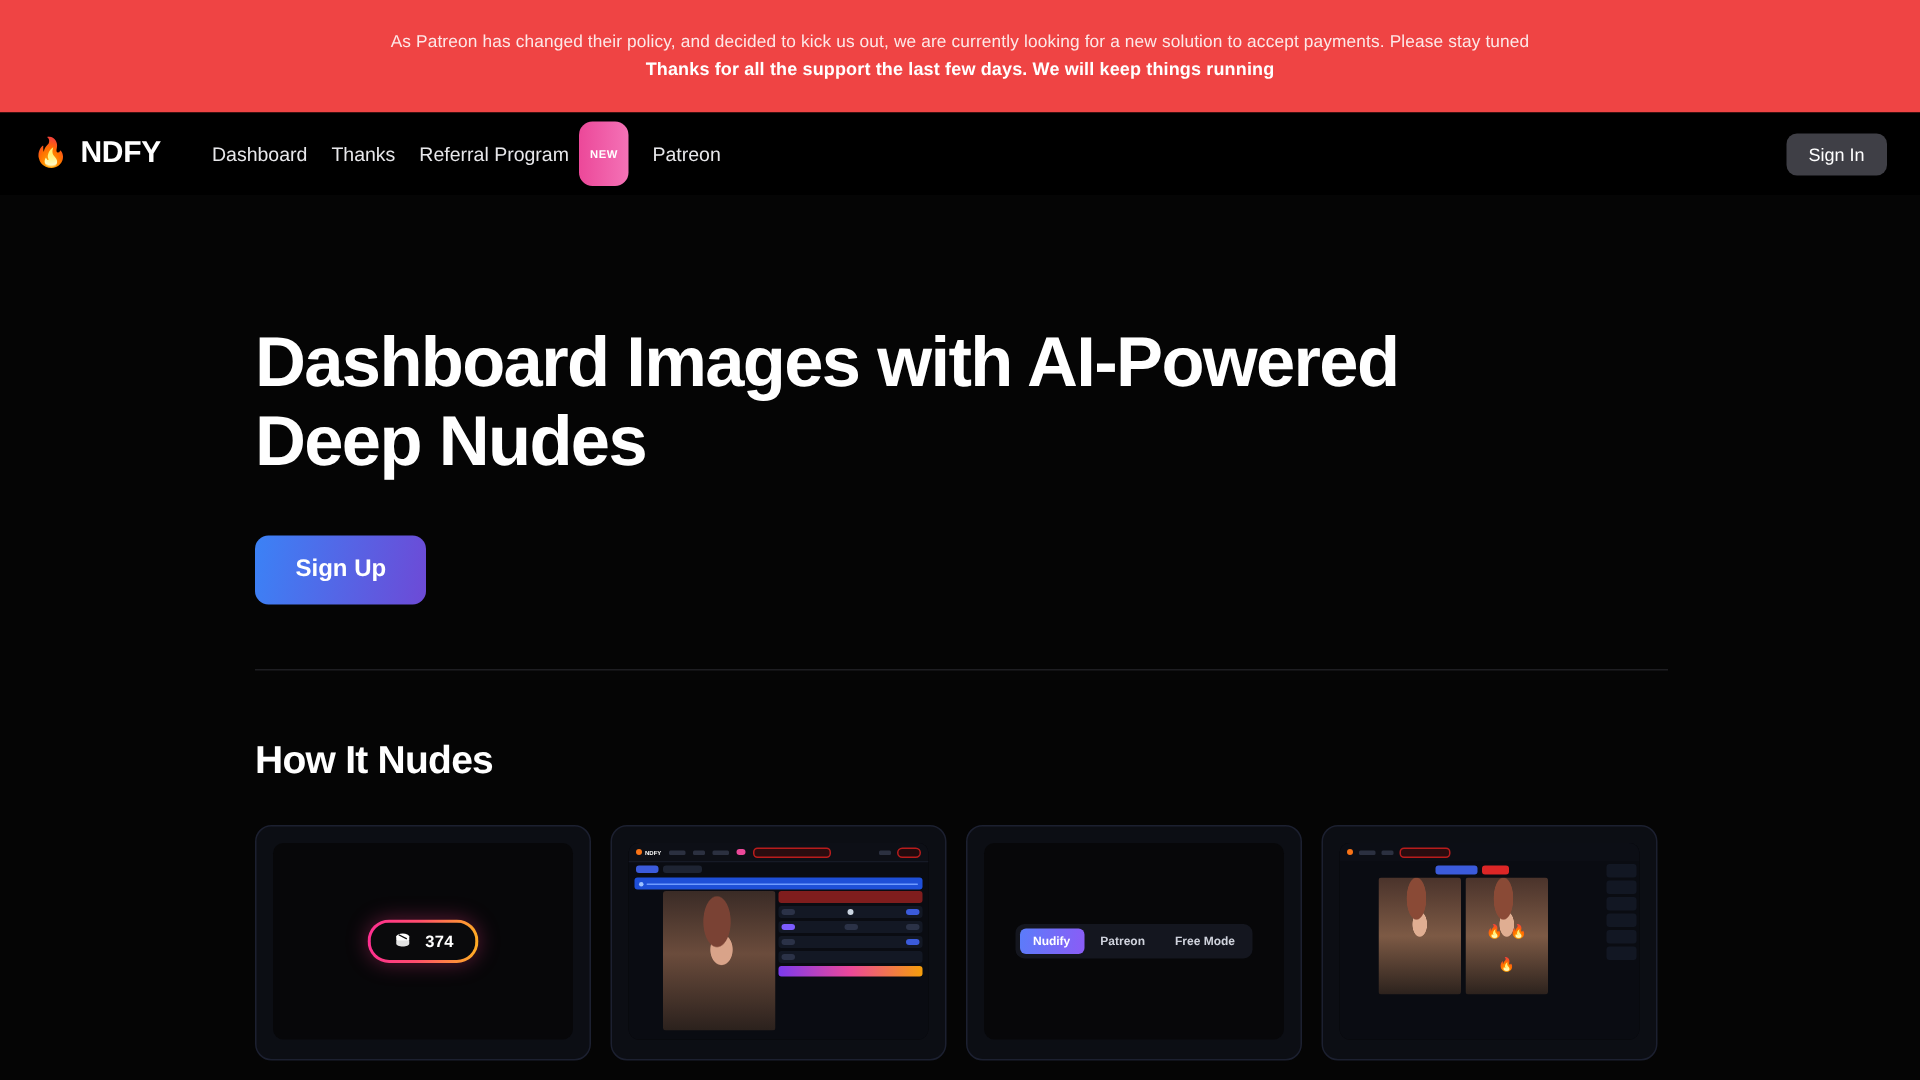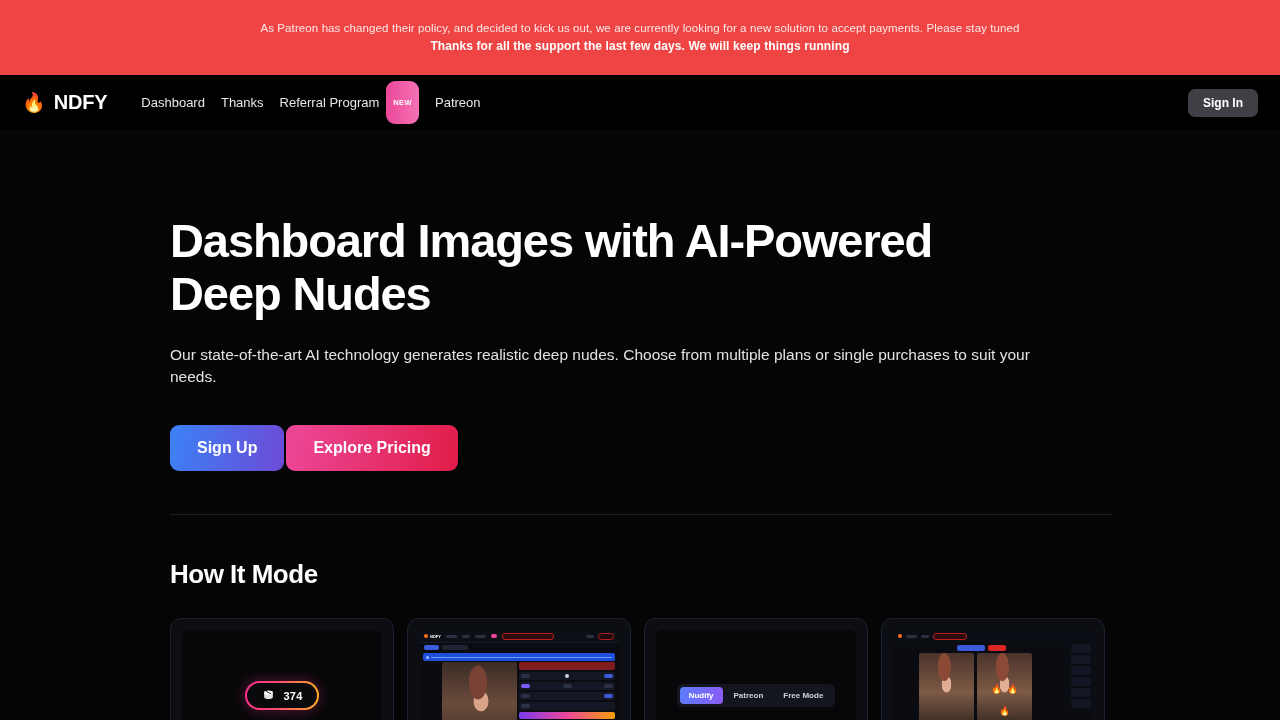--- a/index.html
+++ b/index.html
@@ -37,21 +37,21 @@
   }
   .badge-new{
     background:linear-gradient(90deg,#ec4899,#f472b6);
     color:#fff; font-size:7.5px; font-weight:bold;
     padding:18px 7px; border-radius:9px; letter-spacing:.4px;
     line-height:1;
   }
   .nav-spacer{ flex:1; }
   .signin-btn{
     background:#3f3f46; color:#fff; border:none;
-    font-size:12px; font-weight:bold;
+    font-size:12px; font-weight:normal;
     padding:7px 15px; border-radius:7px; cursor:pointer;
     font-family:inherit;
   }
 
   
   .page{ padding:0 170px; }
   .hero{ padding-top:85px; }
   .hero h1{
     font-size:47px; line-height:1.12; font-weight:bold;
     letter-spacing:-1.1px; max-width:800px; color:#fff;
@@ -235,31 +235,29 @@
 
   <div class="nav-spacer"></div>
 
   <button class="signin-btn">Sign In</button>
 </div>
 
 <div class="page">
 
   <div class="hero">
     <h1>Dashboard Images with AI-Powered Deep Nudes</h1>
-    <p>Our state-of-the-art AI technology generates realistic deep nudes. Choose from multiple plans or single purchases to suit your needs.</p>
 
     <div class="cta-row">
       <button class="btn btn-signup">Sign Up</button>
-      <button class="btn btn-pricing">Explore Pricing</button>
     </div>
   </div>
 
   <div class="divider"></div>
 
-  <div class="section-title">How It Mode</div>
+  <div class="section-title">How It Nudes</div>
 
   <div class="cards">
 
     <div class="card">
       <div class="card-media">
         <div class="credit-pill">
           <svg class="coin-icon" viewBox="0 0 24 24">
             <ellipse cx="12" cy="6" rx="8" ry="3.4" fill="#fff"></ellipse>
             <path d="M4 6v4c0 1.9 3.6 3.4 8 3.4s8-1.5 8-3.4V6" fill="#fff"></path>
             <path d="M4 11v4c0 1.9 3.6 3.4 8 3.4s8-1.5 8-3.4v-4" fill="#e2e2e2"></path>

